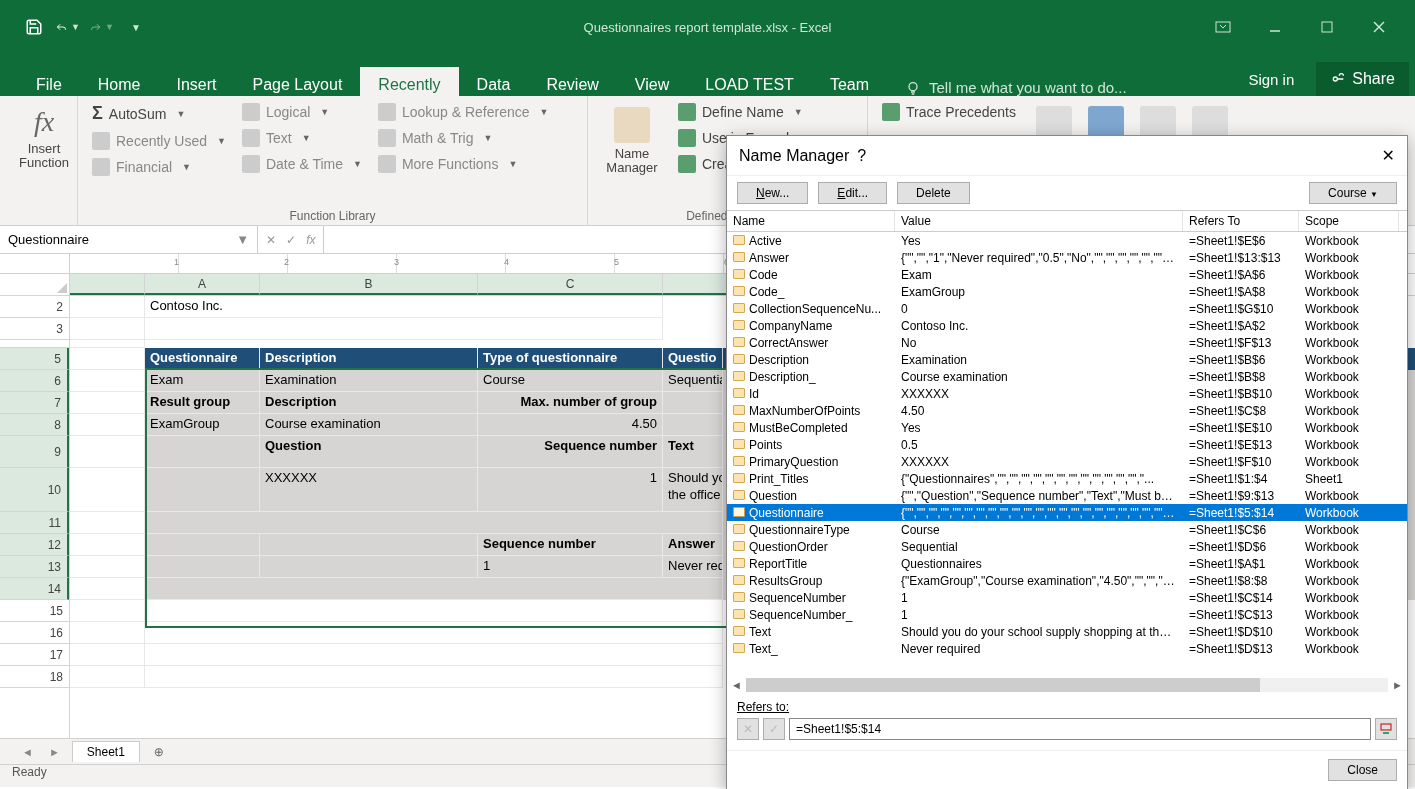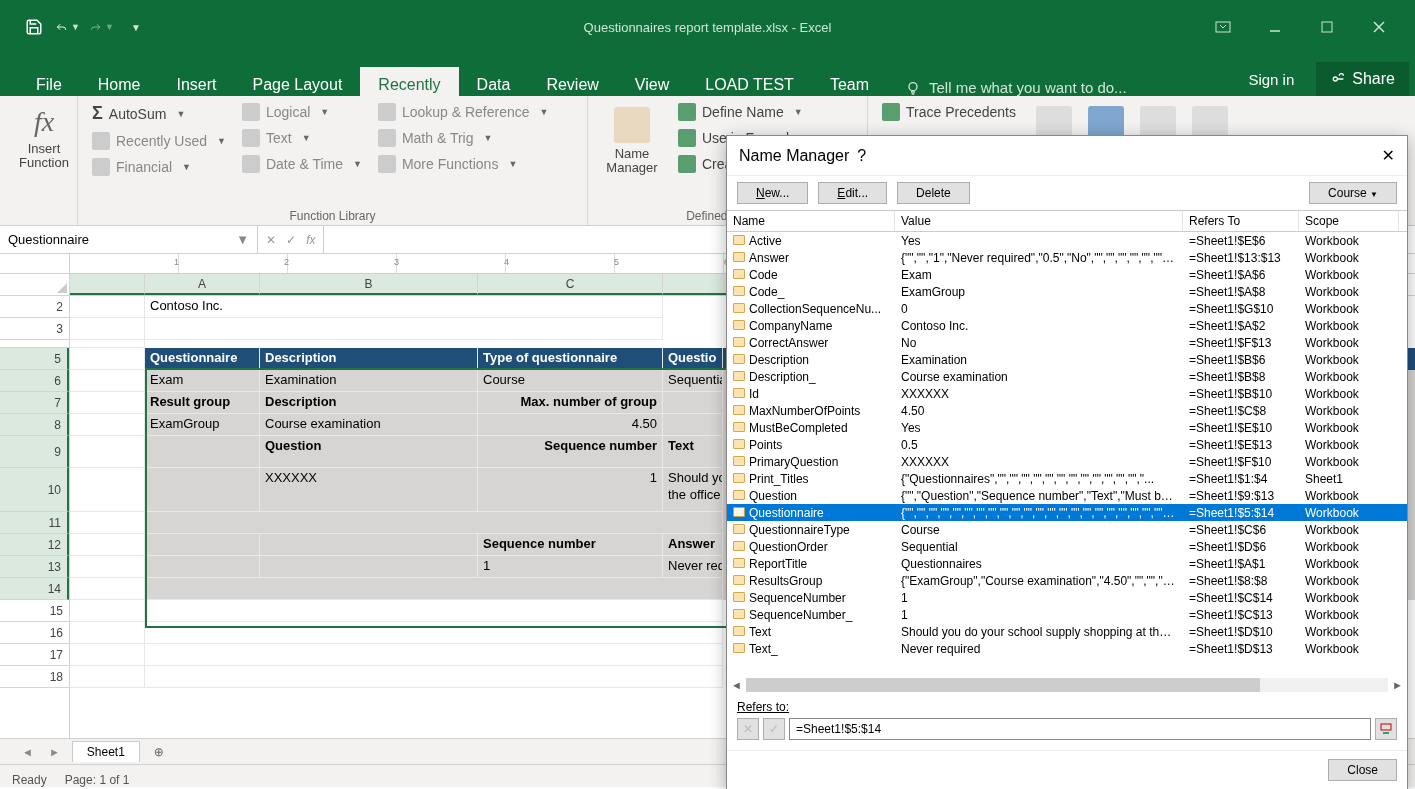--- a/index.html
+++ b/index.html
@@ -61,21 +61,21 @@
 .selection-outline { position: absolute; left: 75px; top: 72px; width: 646px; height: 260px; border: 2px solid #217346; pointer-events: none; }
 .sel-fill { position:absolute; right:-3px; bottom:-3px; width:6px; height:6px; background:#217346; }
 
 
 .sheettabs { height: 26px; background: #f3f2f1; display: flex; align-items: center; border-top: 1px solid #d0d0d0; padding-left: 18px; gap: 8px; }
 .stab-nav { color: #888; font-size: 11px; cursor: pointer; padding: 0 4px; }
 .stab { background: #fff; border: 1px solid #ccc; border-bottom: none; padding: 3px 14px; font-size: 12px; cursor: pointer; }
 .stab-add { color: #666; cursor: pointer; padding: 0 6px; }
 
 
-.statusbar { height: 23px; background: #f3f2f1; border-top: 1px solid #d0d0d0; display: flex; align-items: flex-end; padding: 0 12px; font-size: 12px; color: #555; gap: 18px; }
+.statusbar { height: 23px; background: #f3f2f1; border-top: 1px solid #d0d0d0; display: flex; align-items: flex-start; padding: 0 12px; font-size: 12px; color: #555; gap: 18px; flex-direction: column; }
 
 
 .nm-dialog { position: absolute; left: 726px; top: 135px; width: 682px; background: #fff; border: 1px solid #888; box-shadow: 0 4px 16px rgba(0,0,0,0.3); z-index: 50; }
 .nm-title { display: flex; align-items: center; padding: 10px 12px; font-size: 16px; border-bottom: 1px solid #eee; }
 .nm-close { margin-left: auto; cursor: pointer; font-size: 16px; }
 .nm-help { margin-left: 8px; cursor: pointer; }
 .nm-toolbar { display: flex; gap: 10px; padding: 6px 10px; }
 .nm-btn { border: 1px solid #adadad; background: #e1e1e1; padding: 3px 18px; font-size: 12px; cursor: pointer; }
 .nm-filter { margin-left: auto; }
 .nm-list-hdr { display: flex; font-size: 12px; border-bottom: 1px solid #ccc; border-top: 1px solid #ccc; background: #fff; }

